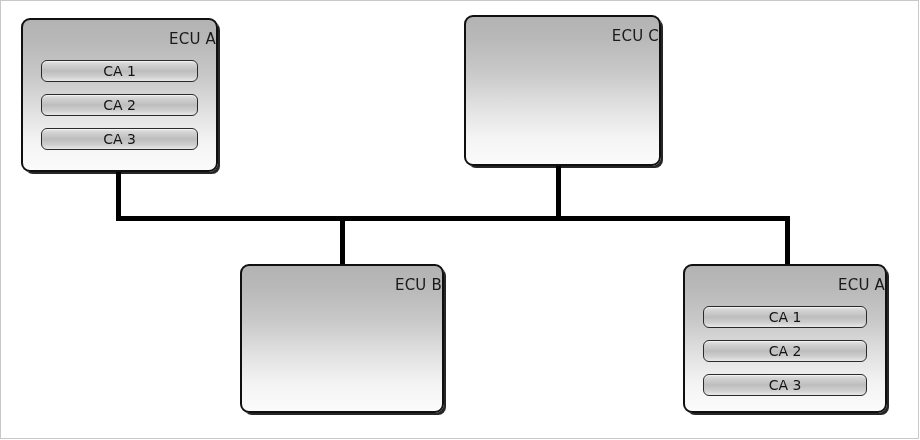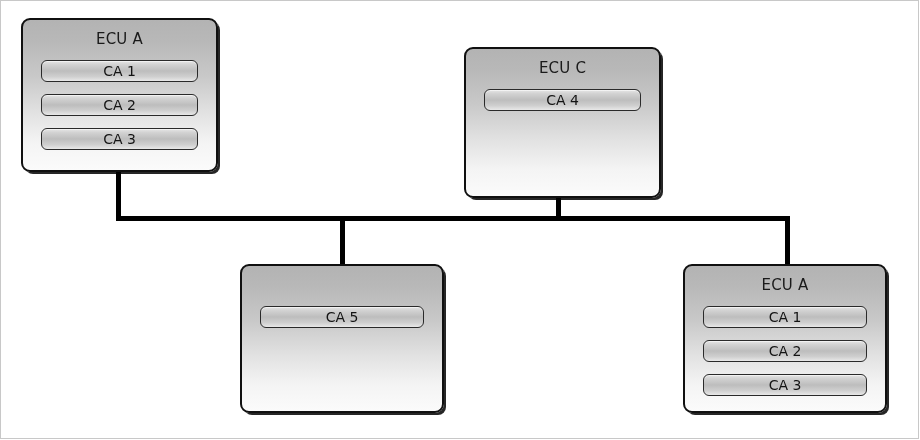--- a/index.html
+++ b/index.html
@@ -43,21 +43,21 @@
     background: linear-gradient(to bottom,
                 #b3b3b3 0%,
                 #b8b8b8 14%,
                 #c9c9c9 38%,
                 #e2e2e2 62%,
                 #f4f4f4 82%,
                 #fbfbfb 100%);
     box-shadow: 3px 3px 0 -1px rgba(0,0,0,0.85);
   }
   .ecu-title {
-    text-align: center;
+    text-align: right;
     font-size: 15px;
     color: #1a1a1a;
     line-height: 1;
     letter-spacing: 0.2px;
     white-space: nowrap;
   }
   .ca-list {
     position: absolute;
     left: 18px;
     right: 18px;
@@ -102,30 +102,27 @@
 
   <div class="ecu" style="left:21px; top:18px; width:197px; height:154px;">
     <div class="ecu-title" style="margin-top:12px;">ECU A</div>
     <div class="ca-list" style="top:40px;">
       <div class="ca">CA 1</div>
       <div class="ca">CA 2</div>
       <div class="ca">CA 3</div>
     </div>
   </div>
 
-  <div class="ecu" style="left:464px; top:15px; width:197px; height:151px;margin-top:32px;">
+  <div class="ecu" style="left:464px; top:15px; width:197px; height:151px;">
     <div class="ecu-title" style="margin-top:12px;">ECU C</div>
-    <div class="ca-list" style="top:40px;">
-      <div class="ca">CA 4</div>
-    </div>
   </div>
 
   <div class="ecu" style="left:240px; top:264px; width:204px; height:149px;">
+    <div class="ecu-title" style="margin-top:12px;">ECU B</div>
     <div class="ca-list" style="top:40px;">
-      <div class="ca">CA 5</div>
     </div>
   </div>
 
   <div class="ecu" style="left:683px; top:264px; width:204px; height:149px;">
     <div class="ecu-title" style="margin-top:12px;">ECU A</div>
     <div class="ca-list" style="top:40px;">
       <div class="ca">CA 1</div>
       <div class="ca">CA 2</div>
       <div class="ca">CA 3</div>
     </div>

